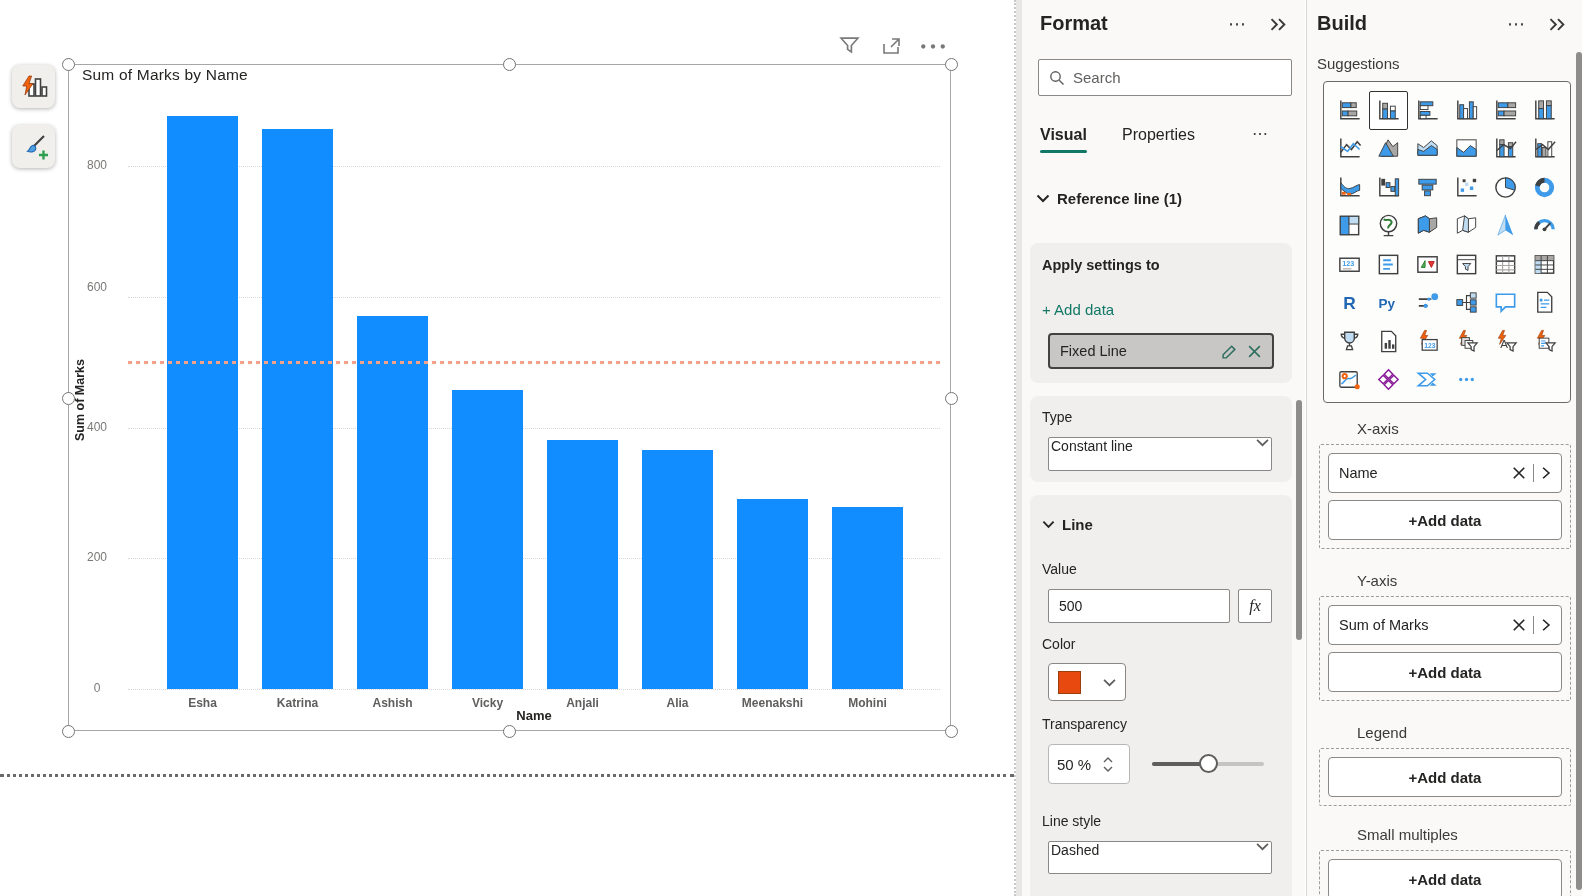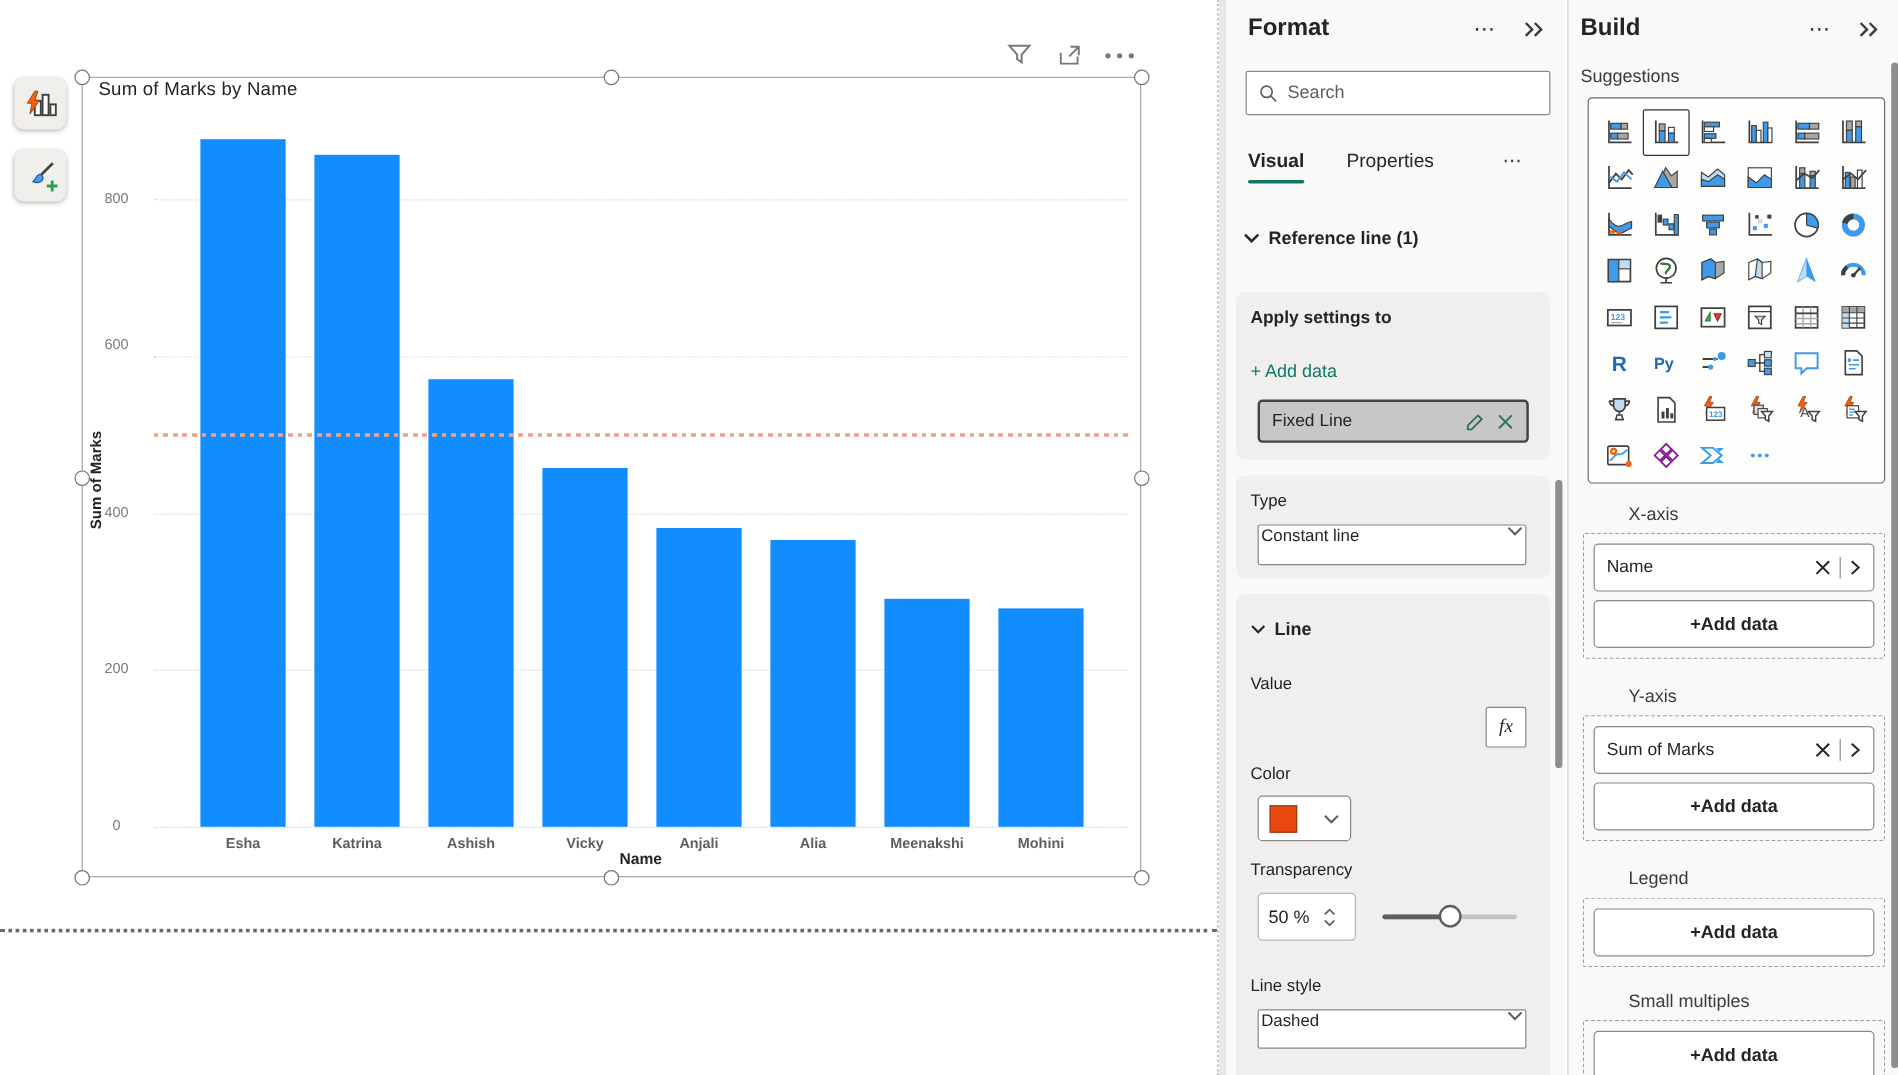--- a/index.html
+++ b/index.html
@@ -224,20 +224,21 @@
     </div>
 
     <div class="card" style="top:495px;height:420px;"></div>
     <div class="expander" style="left:20px;top:516px;">
       <svg viewBox="0 0 14 9" width="13" height="9">
         <path d="M1.5 1.5 7 7l5.5-5.5" stroke="#252423" stroke-width="2" fill="none"></path>
       </svg>
       <span class="lbl">Line</span>
     </div>
     <div class="flabel" style="left:20px;top:561px;">Value</div>
+    <input class="tinput" style="left: 26px; top: 589px; width: 182px; height: 34px; padding: 0px 10px;" value="500">
     <div class="fxbtn">fx</div>
 
     <div class="flabel" style="left:20px;top:636px;">Color</div>
     <div class="color-ctrl">
       <span class="swatch" id="color-swatch" style="background: rgb(232, 73, 15);"></span>
       <svg viewBox="0 0 12 8" width="13" height="9">
         <path d="M1 1.5 6 6.5 11 1.5" stroke="#605e5c" stroke-width="1.6" fill="none"></path>
       </svg>
     </div>
 

